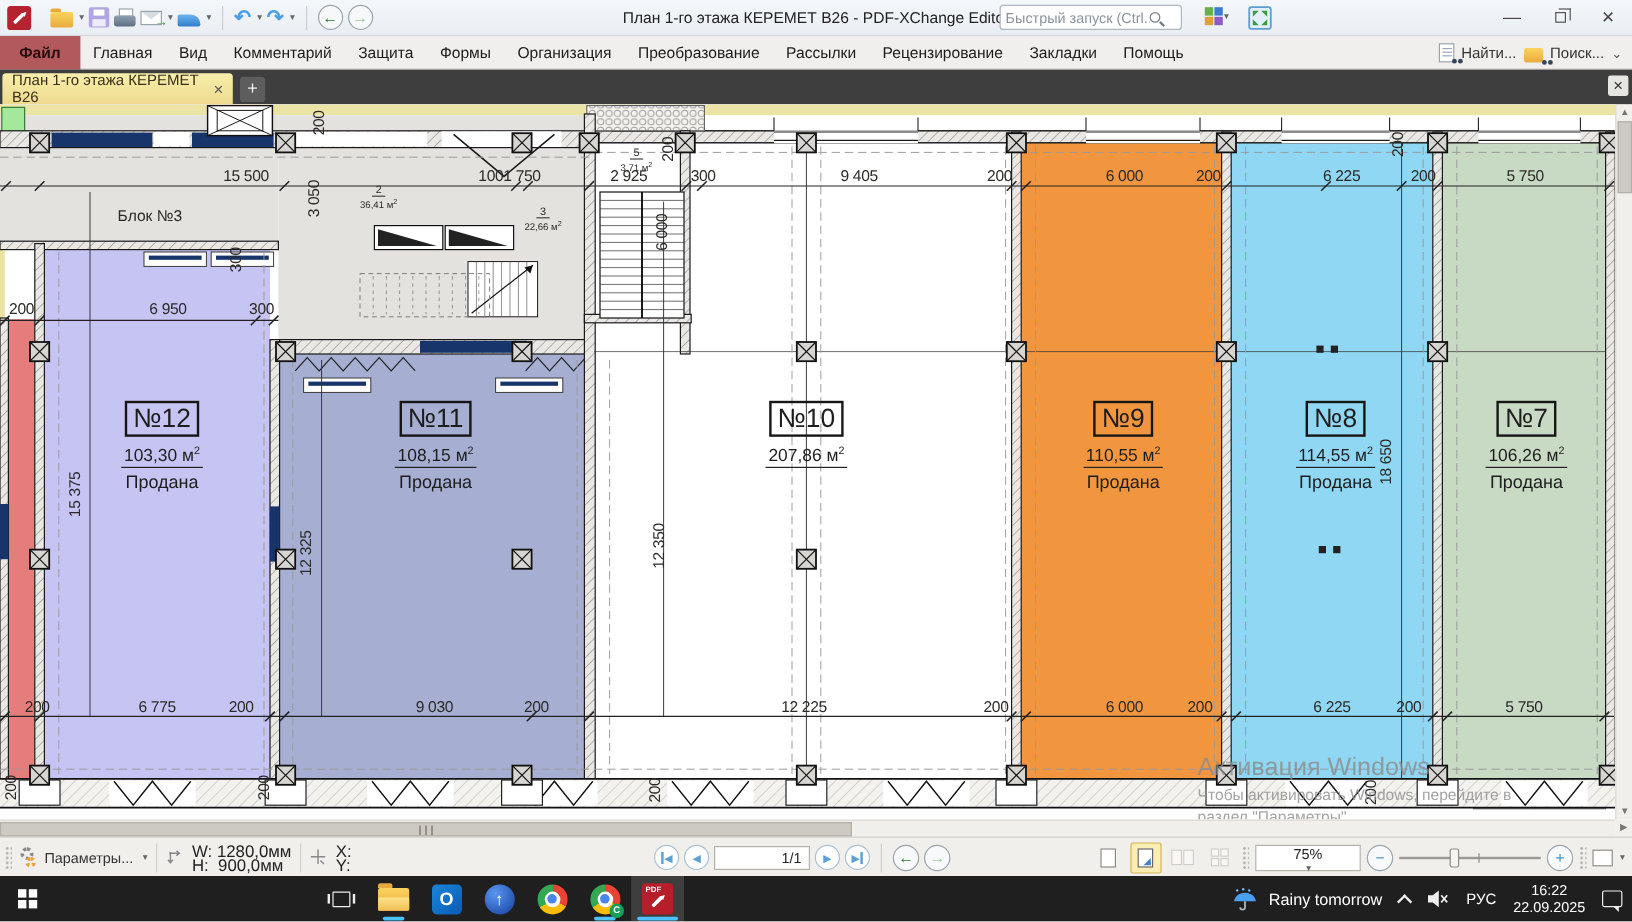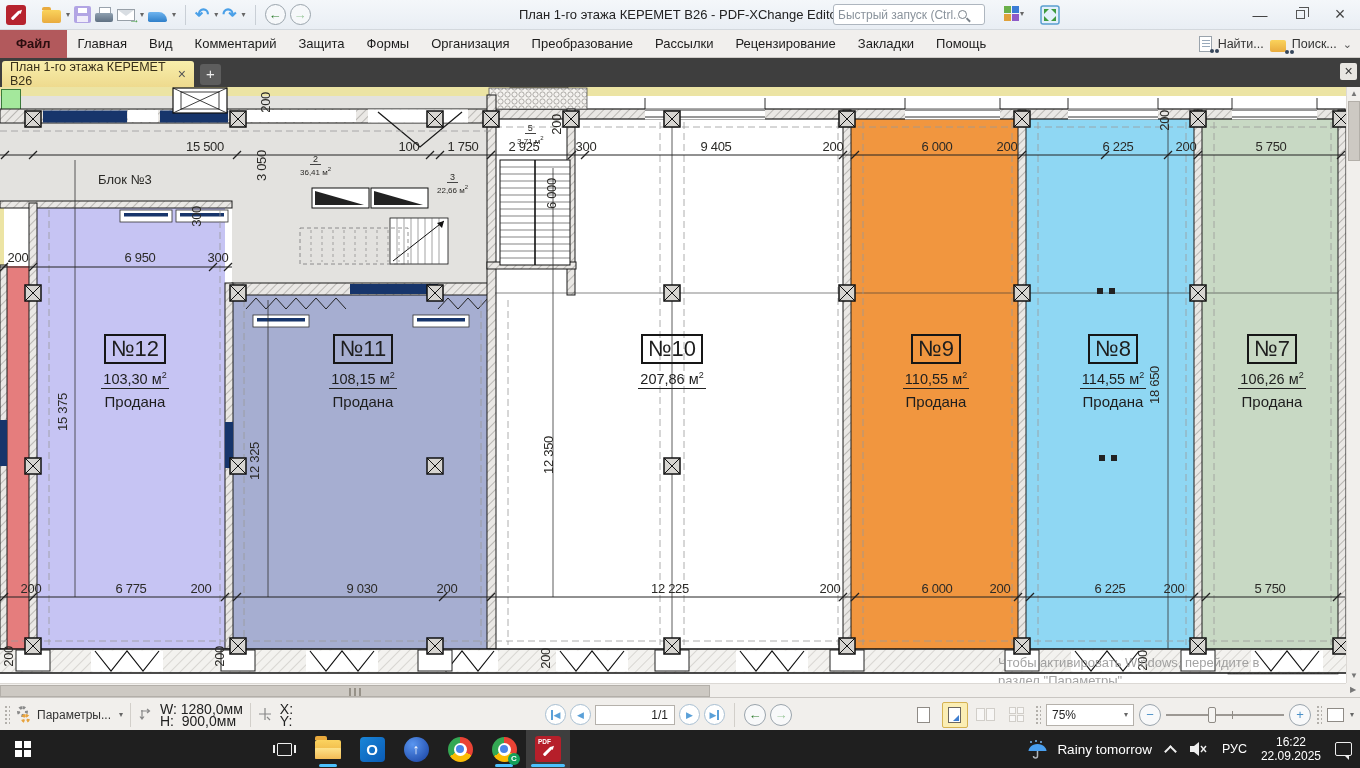--- a/index.html
+++ b/index.html
@@ -101,21 +101,21 @@
   .sb-right { position:absolute; right:6px; top:0; height:33px; display:flex; align-items:center; gap:5px; }
   .pgico { width:13px; height:16px; background:#fff; border:1px solid #8f8b86; }
   .pgico-wrap { width:26px; height:26px; display:flex; align-items:center; justify-content:center; border-radius:2px; }
   .pgico-wrap.active { background:#fbeeb4; border:1px solid #d5b253; }
   .pgico-wrap.active .pgico { border-color:#6b6660; position:relative; }
   .pgico-wrap.active .pgico:after { content:""; position:absolute; right:1px; bottom:1px; border-right:6px solid #3f7fd0; border-top:6px solid transparent; }
   .pg2 { width:9px; height:13px; background:#fff; border:1px solid #b8b4ae; margin-right:1px;}
   .dis { opacity:.55; }
   .gridico { width:16px; height:16px; display:grid; grid-template-columns:7px 7px; grid-gap:1px; }
   .gridico i { width:7px; height:7px; border:1px solid #b8b4ae; background:#fff;}
-  .zoomcombo { width:88px; height:22px; border:1px solid #b5b1ab; background:#fff; display:flex; align-items:center; justify-content:space-between; padding:0 5px; font-size:12px; color:#222;}
+  .zoomcombo { width:88px; height:22px; border:1px solid #b5b1ab; background:#fff; display:flex; align-items:center; justify-content:space-between; padding:0 5px; font-size:12px; color:#222;flex-direction:column;}
   .slider { width:118px; height:2px; background:#9c9archive893; background:#9c9893; position:relative; }
   .sthumb { position:absolute; left:42px; top:-7px; width:8px; height:16px; background:#f5f4f2; border:1px solid #8f8b85; border-radius:2px;}
   .stick { position:absolute; left:66px; top:-3px; width:1px; height:8px; background:#8f8b85; }
   .fitico { width:17px; height:14px; border:1px solid #8f8b86; background:#fff; }
 
   
   .taskbar { position:absolute; left:0; top:730px; width:1360px; height:38px; background:#1f1f1f; color:#fff; }
   .start { position:absolute; left:0; top:0; width:46px; height:38px; display:flex; align-items:center; justify-content:center; }
   .winlogo { width:16px; height:16px; display:grid; grid-template-columns:7px 7px; grid-gap:2px; }
   .winlogo i { background:#fff; width:7px; height:7px; }
@@ -537,21 +537,21 @@
         <use href="#mk" x="1341" y="646"></use>
       <rect x="1097" y="288" width="6" height="6" fill="#222"></rect>
         <rect x="1109" y="288" width="6" height="6" fill="#222"></rect>
       <rect x="1099" y="455" width="6" height="6" fill="#222"></rect>
         <rect x="1111" y="455" width="6" height="6" fill="#222"></rect>
     </g>
   </svg>
 
   <span class="dim" style="left:205px;top:52px;">15 500</span>
   <span class="dim" style="left:409px;top:52px;">100</span>
-  <span class="dim" style="left:463px;top:52px;">1 750</span>
+  <span class="dim" style="left:435px;top:52px;">1 750</span>
   <span class="dim" style="left:524px;top:52px;">2 925</span>
   <span class="dim" style="left:586px;top:52px;">300</span>
   <span class="dim" style="left:716px;top:52px;">9 405</span>
   <span class="dim" style="left:833px;top:52px;">200</span>
   <span class="dim" style="left:937px;top:52px;">6 000</span>
   <span class="dim" style="left:1007px;top:52px;">200</span>
   <span class="dim" style="left:1118px;top:52px;">6 225</span>
   <span class="dim" style="left:1186px;top:52px;">200</span>
   <span class="dim" style="left:1271px;top:52px;">5 750</span>
   <span class="dim" style="left:18px;top:163px;">200</span>
@@ -622,20 +622,21 @@
     <span class="unum">№8</span><br>
     <span class="uarea"><span>114,55 м</span><sup>2</sup></span>
     <div class="ustat">Продана</div>
   </div>
   <div class="ulabel" style="left:1177px;top:247px;">
     <span class="unum">№7</span><br>
     <span class="uarea"><span>106,26 м</span><sup>2</sup></span>
     <div class="ustat">Продана</div>
   </div>
 
+  <span class="wm" style="left:998px;top:541px;font-size:21px;">Активация Windows</span>
   <span class="wm" style="left:998px;top:568px;font-size:13px;">Чтобы активировать Windows, перейдите в</span>
   <span class="wm" style="left:998px;top:586px;font-size:13px;">раздел "Параметры".</span>
 </div>
 
 <div class="vscroll">
   <span class="sarrow" style="top:0;">▲</span>
   <div class="vthumb"></div>
   <span class="sarrow" style="bottom:0;">▼</span>
 </div>
 <div class="hscroll">

